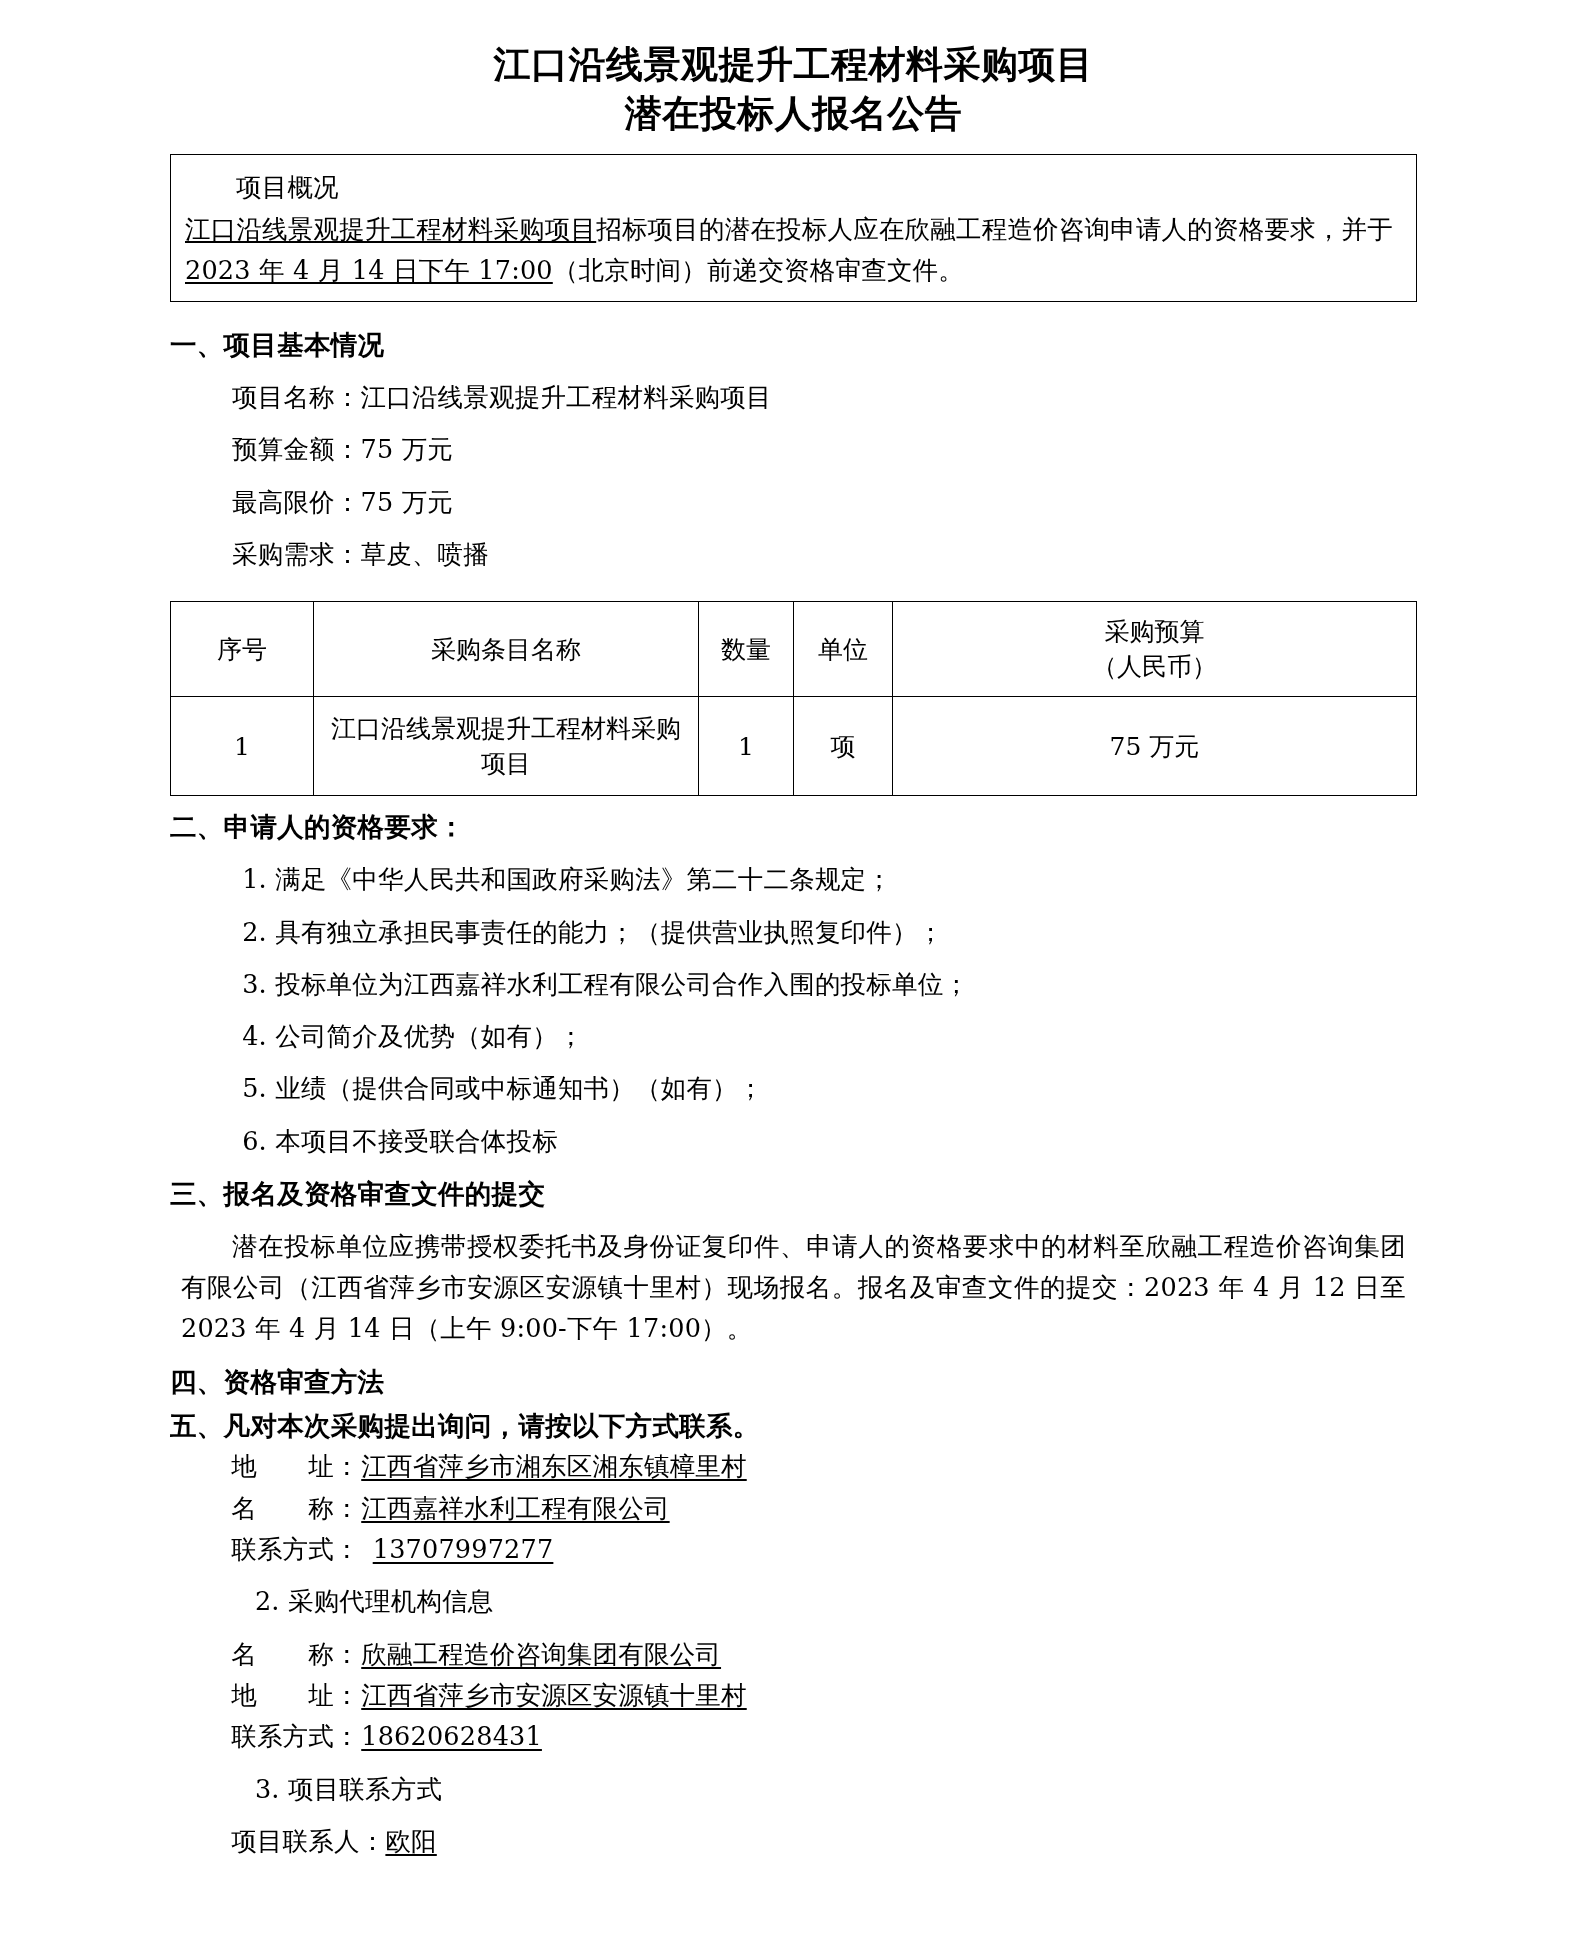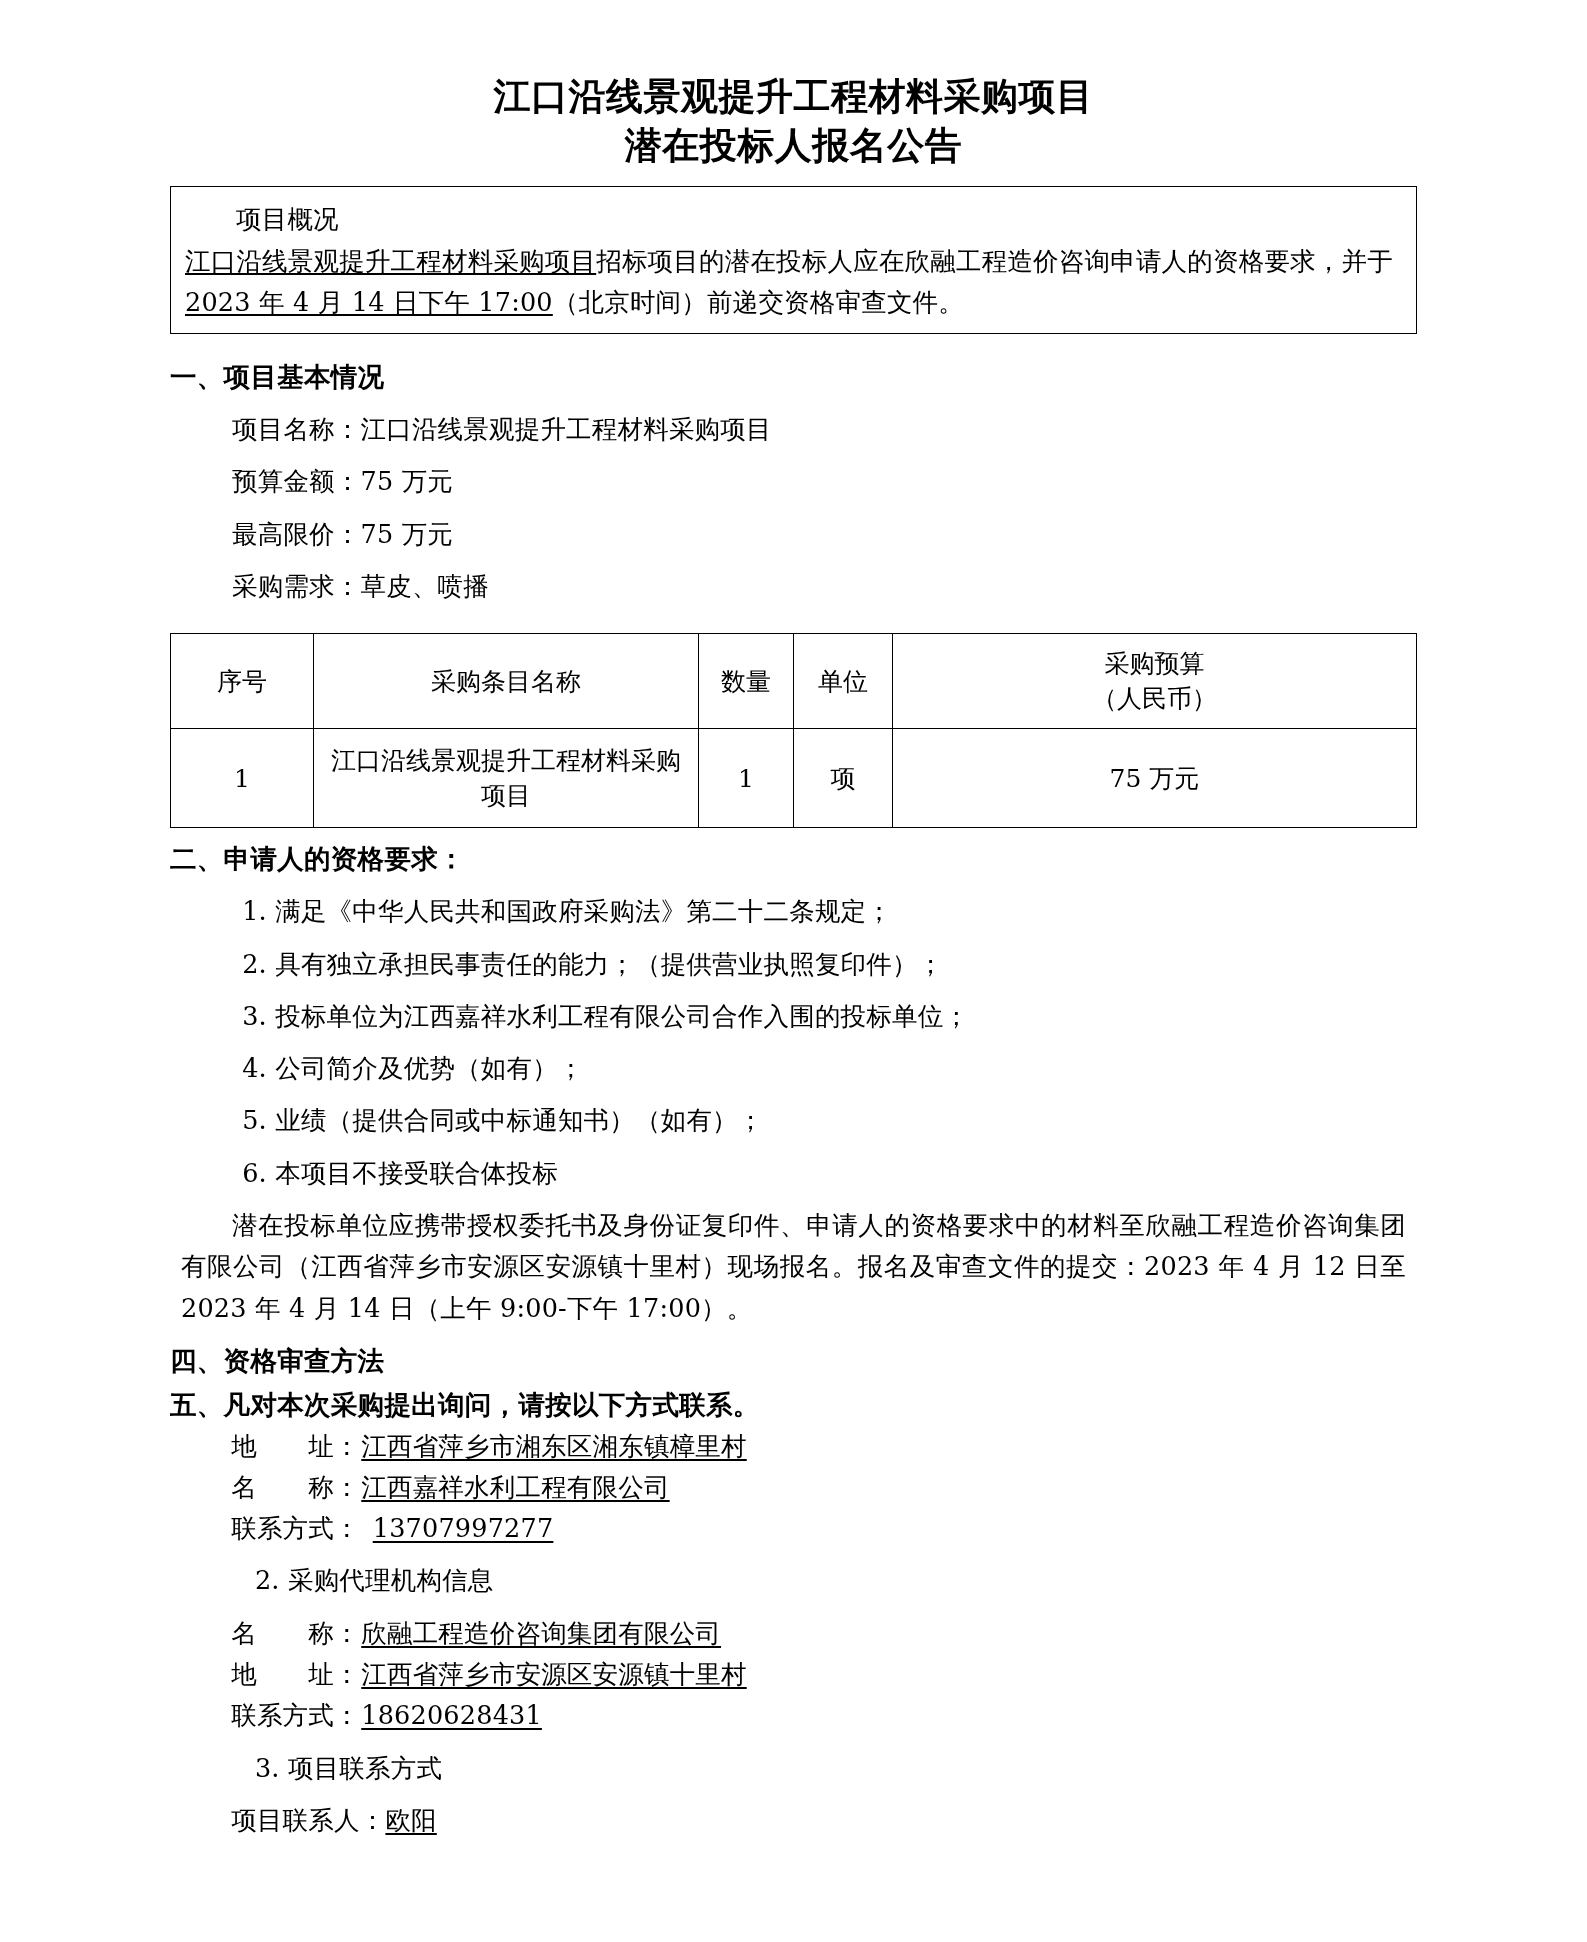--- a/index.html
+++ b/index.html
@@ -12,21 +12,21 @@
     width: 1587px;
     min-height: 1942px;
     font-family: "DejaVu Serif", "Liberation Serif", serif;
     color: #000000;
     -webkit-font-smoothing: antialiased;
   }
   .page {
     width: 1587px;
     min-height: 1942px;
     box-sizing: border-box;
-    padding: 72px 170px 40px 170px;
+    padding: 40px 170px 40px 170px;
     position: relative;
   }
 
   
   .doc-title {
     text-align: center;
     font-family: "DejaVu Sans", "Liberation Sans", sans-serif;
     font-weight: bold;
     font-size: 37px;
     line-height: 1.33;
@@ -160,20 +160,21 @@
   </div>
 
   <div class="sec-head">二、申请人的资格要求：</div>
   <div class="p ind2">1. 满足《中华人民共和国政府采购法》第二十二条规定；</div>
   <div class="p ind2">2. 具有独立承担民事责任的能力；（提供营业执照复印件）；</div>
   <div class="p ind2">3. 投标单位为江西嘉祥水利工程有限公司合作入围的投标单位；</div>
   <div class="p ind2">4. 公司简介及优势（如有）；</div>
   <div class="p ind2">5. 业绩（提供合同或中标通知书）（如有）；</div>
   <div class="p ind2">6. 本项目不接受联合体投标</div>
 
+  <div class="sec-head">三、报名及资格审查文件的提交</div>
   <div class="p flow">潜在投标单位应携带授权委托书及身份证复印件、申请人的资格要求中的材料至欣融工程造价咨询集团有限公司（江西省萍乡市安源区安源镇十里村）现场报名。报名及审查文件的提交：2023 年 4 月 12 日至 2023 年 4 月 14 日（上午 9:00-下午 17:00）。</div>
 
   <div class="sec-head">四、资格审查方法</div>
 
   <div class="sec-head">五、凡对本次采购提出询问，请按以下方式联系。</div>
 
   <div class="contact-row"><span class="clabel wide">地　　址：</span><span class="cvalue">江西省萍乡市湘东区湘东镇樟里村</span></div>
   <div class="contact-row"><span class="clabel wide">名　　称：</span><span class="cvalue">江西嘉祥水利工程有限公司</span></div>
   <div class="contact-row"><span class="clabel wide">联系方式：</span><span class="cvalue pad">13707997277</span></div>
 

